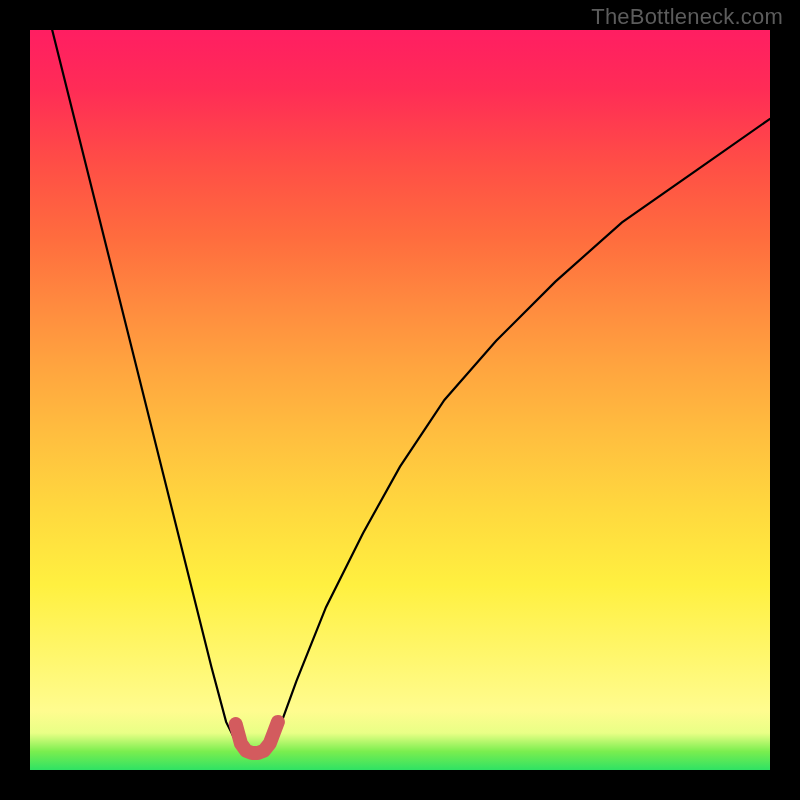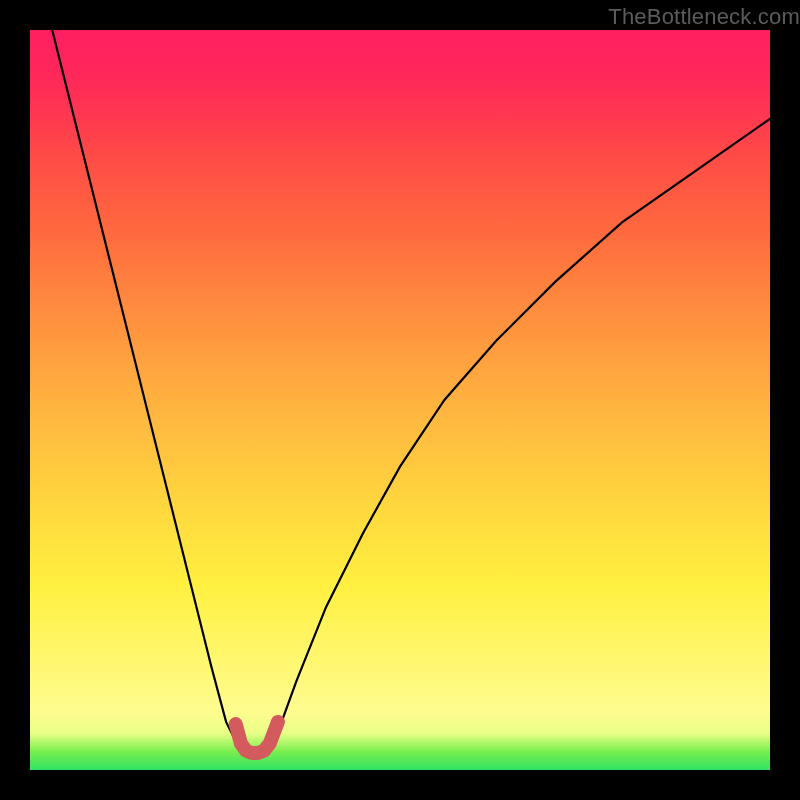--- a/index.html
+++ b/index.html
@@ -36,21 +36,21 @@
       #ffa33f 55%,
       #ff8a3f 63%,
       #ff6c3e 72%,
       #ff4e46 82%,
       #ff2c56 92%,
       #ff1e62 100%);
   }
   .watermark {
     position: absolute;
     top: 4px;
-    right: 0;
+    right: 17px;
     color: #5c5c5c;
     font-size: 22px;
     letter-spacing: 0.2px;
     user-select: none;
   }
   svg.curves {
     position: absolute;
     left: 30px;
     top: 30px;
     width: 740px;

